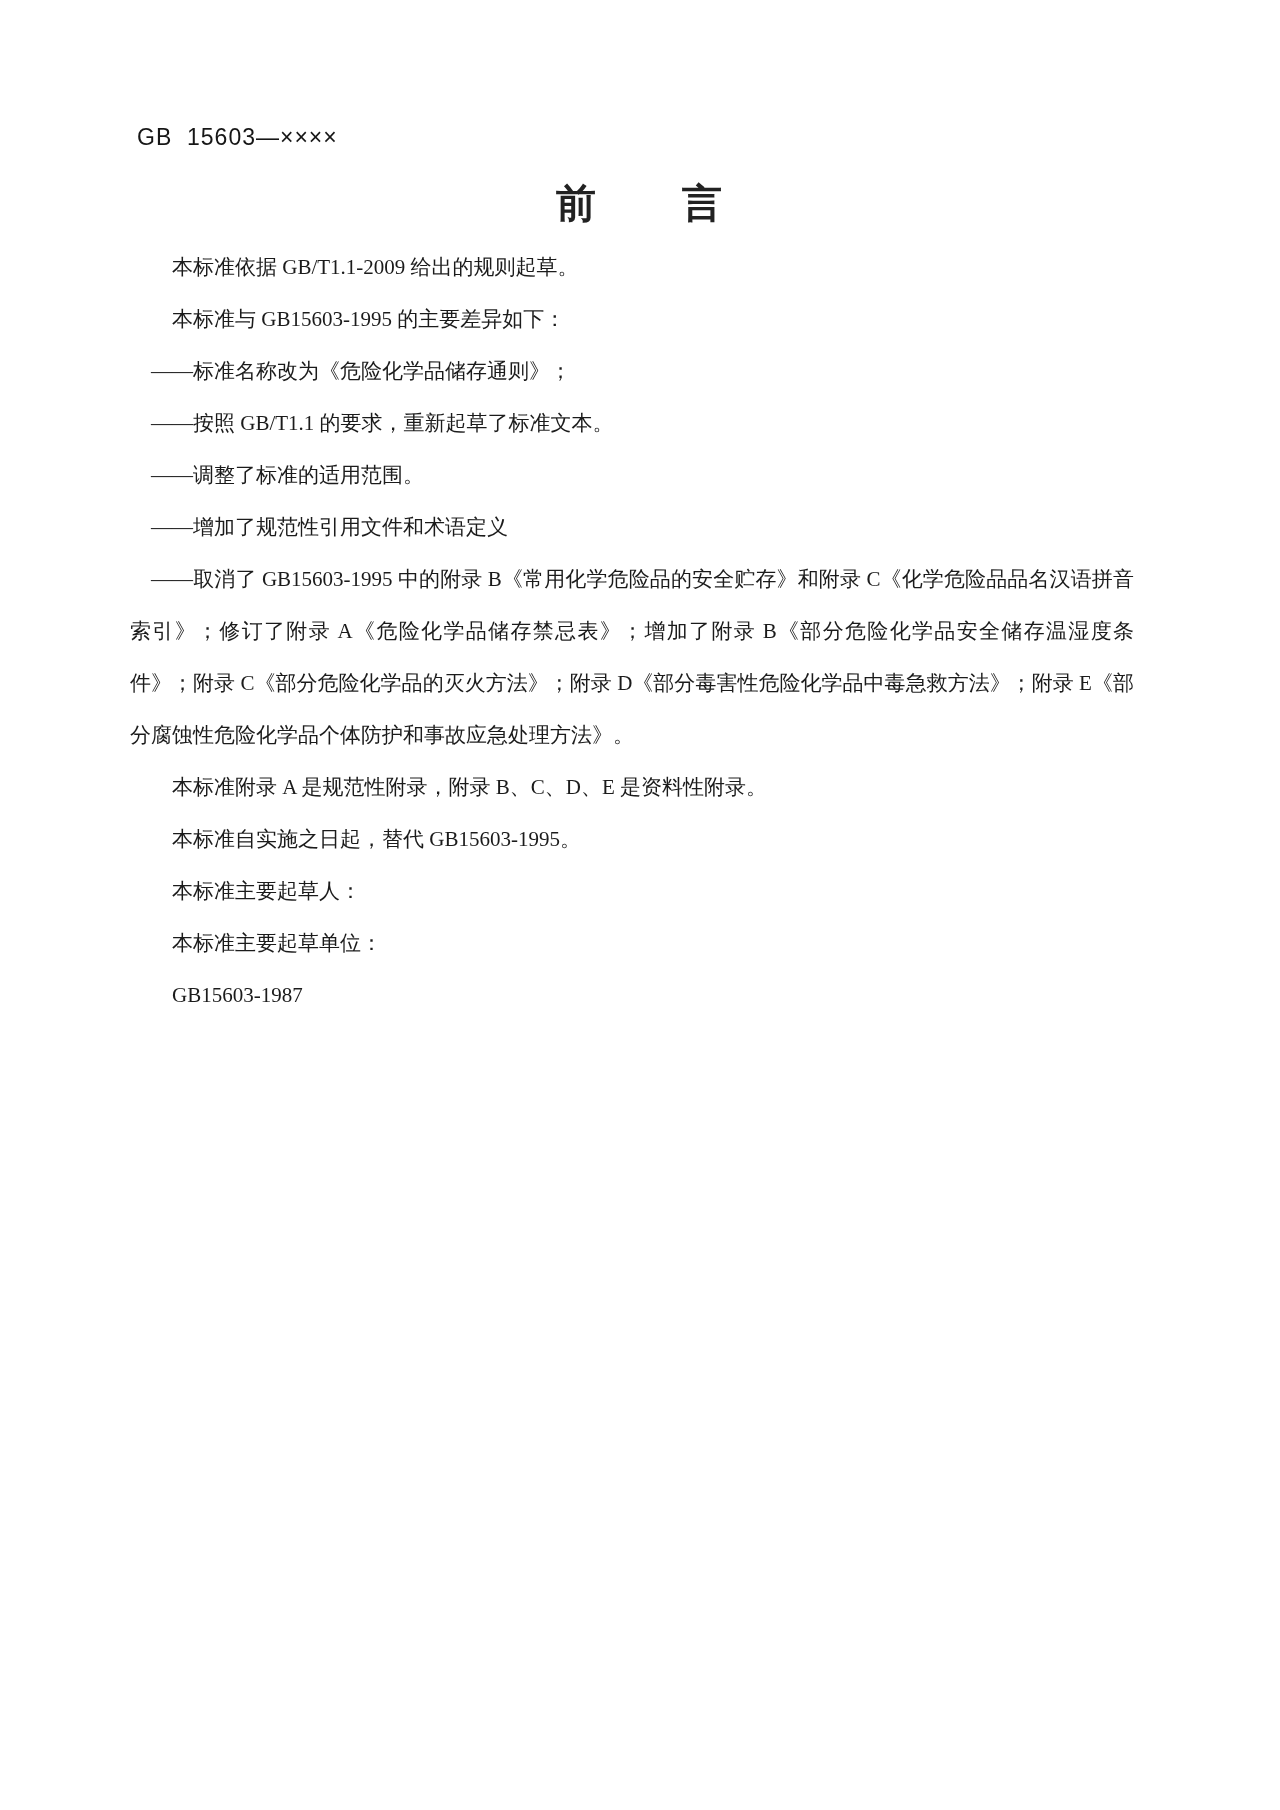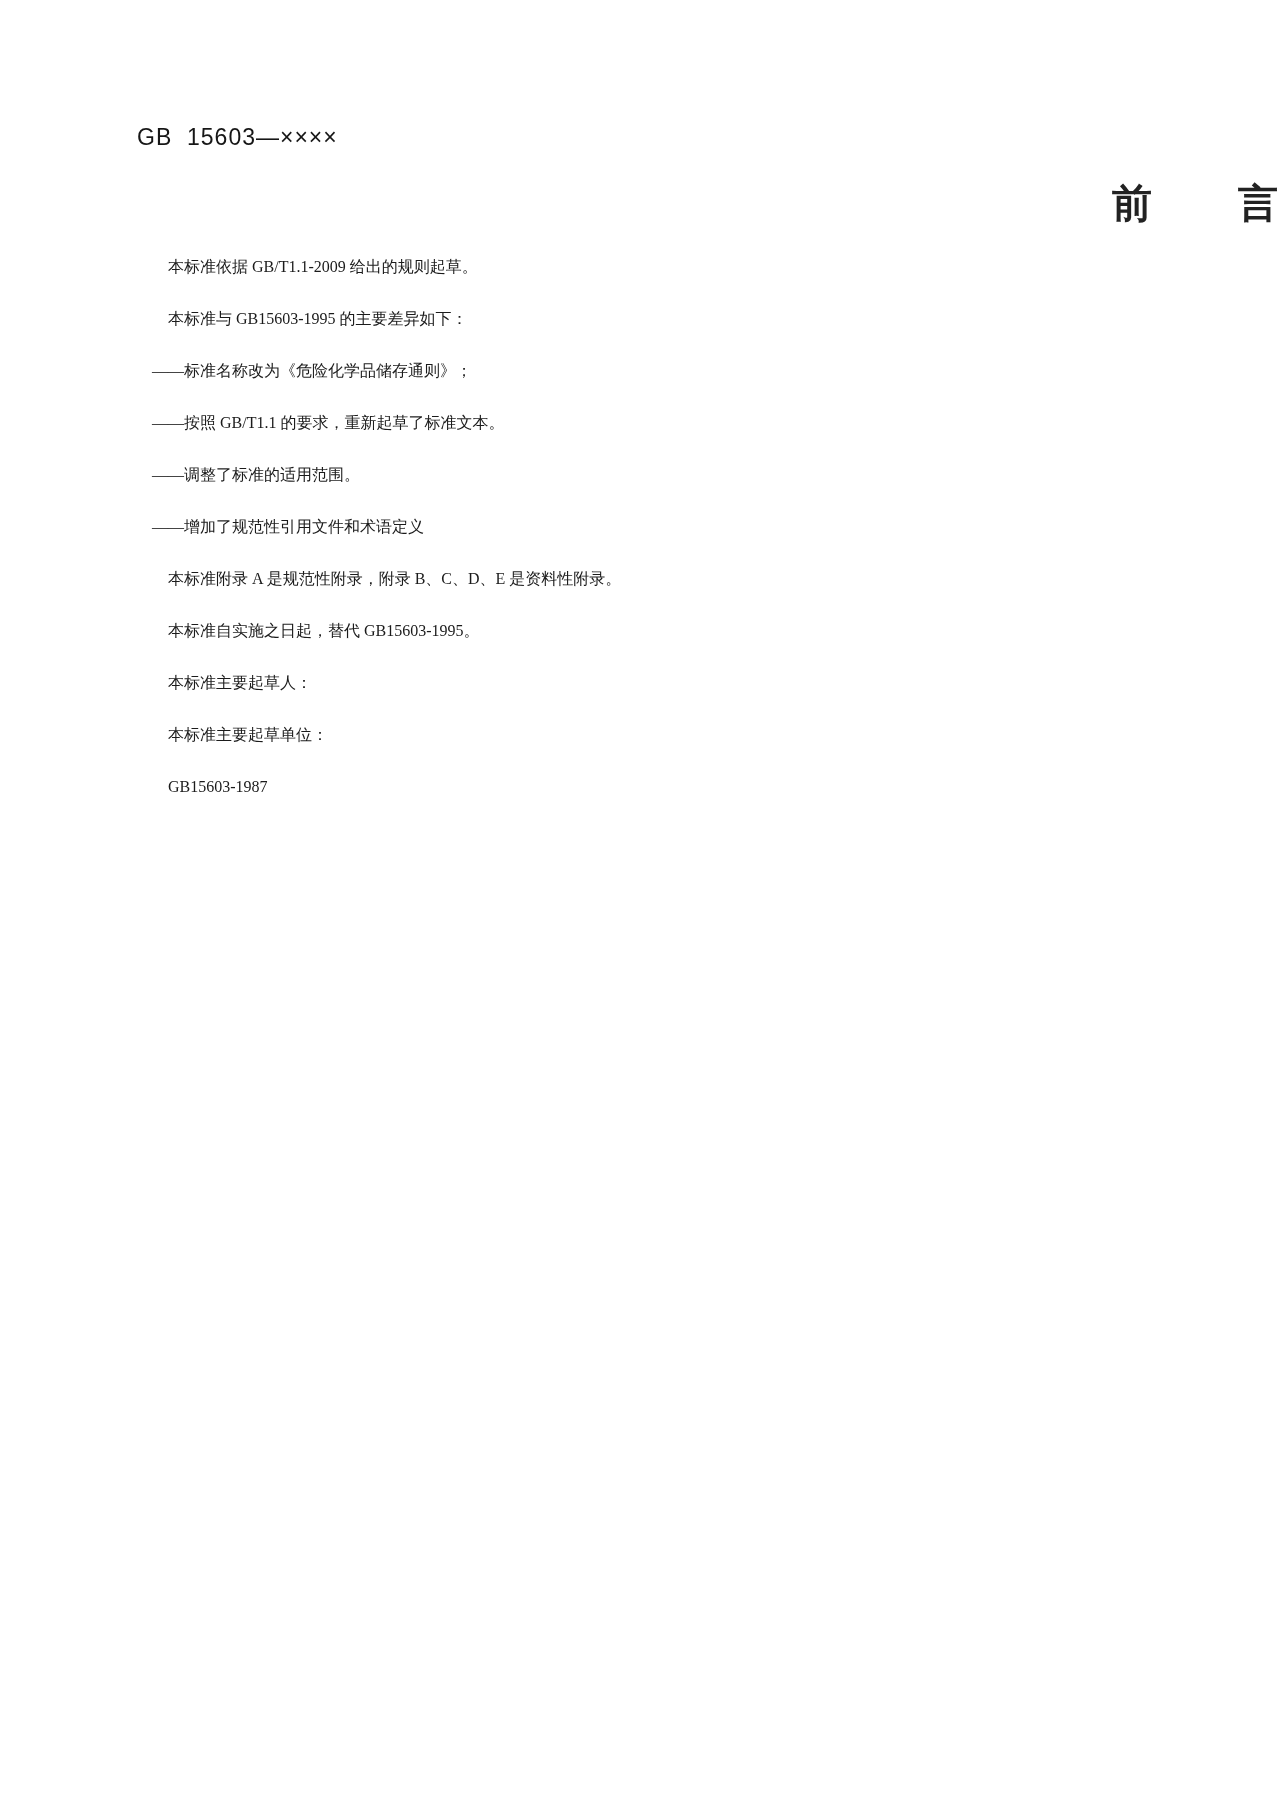--- a/index.html
+++ b/index.html
@@ -21,33 +21,33 @@
     letter-spacing:1px;
     white-space:pre;
     color:#161616;
   }
   .doc-title{
     position:absolute;
     left:0;
     top:176px;
     width:1280px;
     margin:0;
-    text-align:right;
+    text-align:center;
     font-family:"Liberation Sans","DejaVu Sans",sans-serif;
     font-weight:600;
     font-size:40px;
     letter-spacing:2px;
     color:#222222;
   }
   .doc-body{
     position:absolute;
-    left:136px;
+    left:130px;
     top:241px;
     width:1004px;
-    font-size:16px;
+    font-size:21px;
     line-height:52px;
     text-align:justify;
   }
   .doc-body p{
     margin:0;
     text-indent:2em;
   }
   .doc-body p.dash{
     text-indent:1em;
   }
@@ -91,20 +91,21 @@
 
   <h1 class="doc-title">前　　言</h1>
 
   <div class="doc-body">
     <p class="plain">本标准依据 GB/T1.1-2009 给出的规则起草。</p>
     <p class="plain">本标准与 GB15603-1995 的主要差异如下：</p>
     <p class="dash">——标准名称改为《危险化学品储存通则》；</p>
     <p class="dash">——按照 GB/T1.1 的要求，重新起草了标准文本。</p>
     <p class="dash">——调整了标准的适用范围。</p>
     <p class="dash">——增加了规范性引用文件和术语定义</p>
+    <p class="dash">——取消了 GB15603-1995 中的附录 B《常用化学危险品的安全贮存》和附录 C《化学危险品品名汉语拼音索引》；修订了附录 A《危险化学品储存禁忌表》；增加了附录 B《部分危险化学品安全储存温湿度条件》；附录 C《部分危险化学品的灭火方法》；附录 D《部分毒害性危险化学品中毒急救方法》；附录 E《部分腐蚀性危险化学品个体防护和事故应急处理方法》。</p>
     <p class="plain">本标准附录 A 是规范性附录，附录 B、C、D、E 是资料性附录。</p>
     <p class="plain">本标准自实施之日起，替代 GB15603-1995。</p>
     <p class="plain">本标准主要起草人：</p>
     <p class="plain">本标准主要起草单位：</p>
     <p class="plain">GB15603-1987</p>
   </div>
 
   <div class="page-number">1</div>
 
   <div class="watermark">

